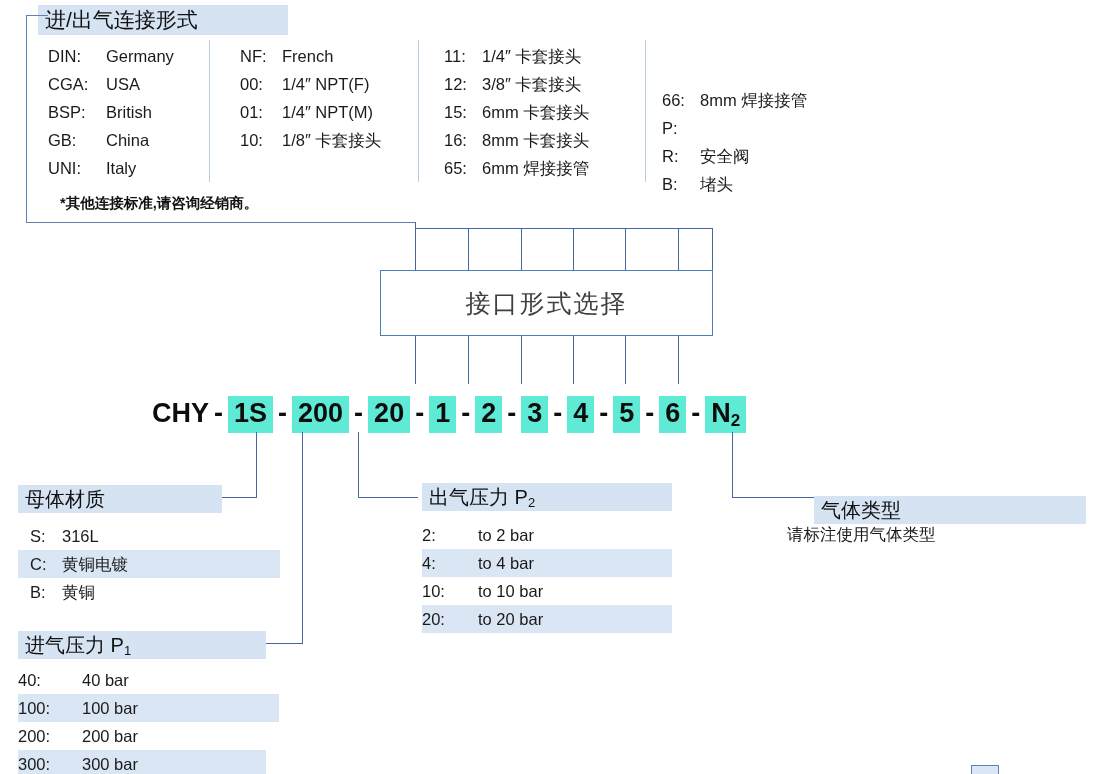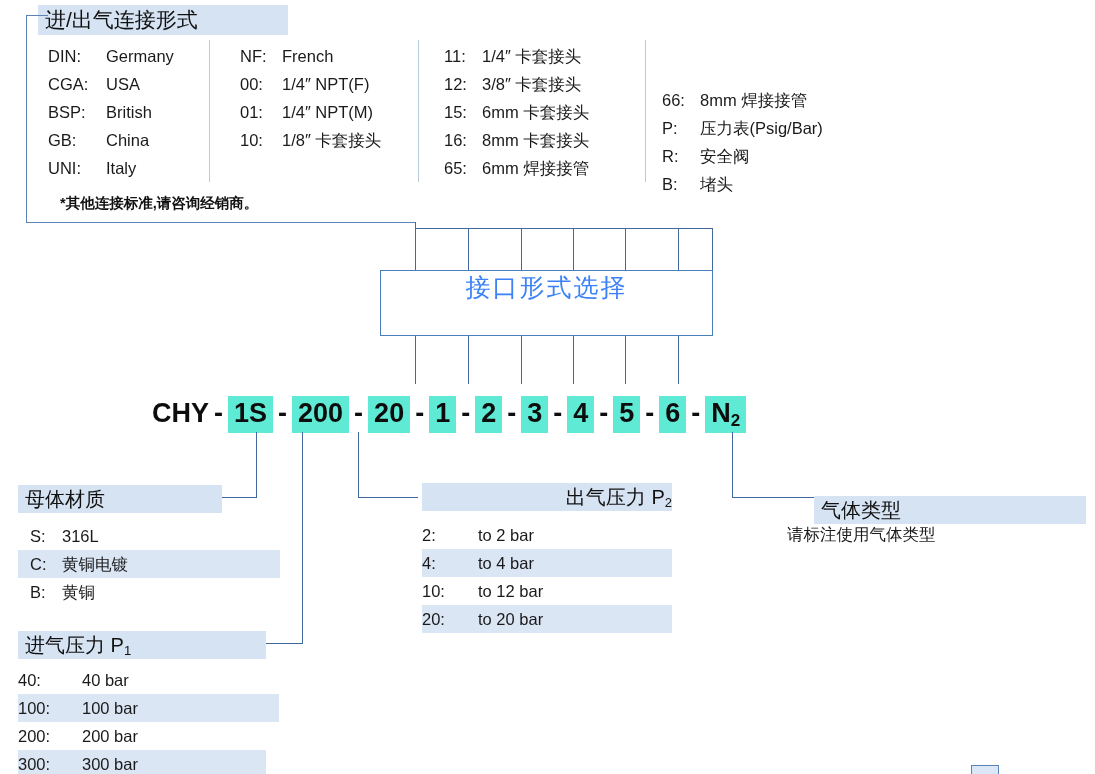--- a/index.html
+++ b/index.html
@@ -41,25 +41,25 @@
     display:inline-block;
     padding-right:6px;
   }
   .row .v{display:inline-block;}
 
   
   .proc-box{
     border:1.6px solid #4a7ebb;
     background:#ffffff;
     display:flex;
-    align-items:flex-start;
+    align-items:center;
     justify-content:center;
     font-size:25px;
     letter-spacing:2px;
-    color:#3b82f6;
+    color:#404040;
     box-sizing:border-box;
   }
 
   
   .code-line{
     position:absolute;
     display:flex;
     align-items:baseline;
     font-size:27px;
     font-weight:bold;
@@ -179,21 +179,20 @@
 
   <div class="divider" style="left:645px;top:40px;height:142px;"></div>
 
   <div class="abs" style="left:662px;top:42px;width:230px;margin-top:44px;">
     <div class="row">
       <span class="k" style="width:32px">66:</span>
       <span class="v">8mm 焊接接管</span>
     </div>
     <div class="row">
       <span class="k" style="width:32px">P:</span>
-      <span class="v">压力表(Psig/Bar)</span>
     </div>
     <div class="row">
       <span class="k" style="width:32px">R:</span>
       <span class="v">安全阀</span>
     </div>
     <div class="row">
       <span class="k" style="width:32px">B:</span>
       <span class="v">堵头</span>
     </div>
   </div>
@@ -291,35 +290,35 @@
     <div class="row">
       <span class="k" style="width:58px">200:</span>
       <span class="v">200 bar</span>
     </div>
     <div class="row hl-row" style="width:248px;">
       <span class="k" style="width:58px">300:</span>
       <span class="v">300 bar</span>
     </div>
   </div>
 
-  <div class="abs hl-title" style="left:422px;top:483px;width:250px;height:28px;line-height:28px;text-align:right;">
+  <div class="abs hl-title" style="left:422px;top:483px;width:250px;height:28px;line-height:28px;">
     <span>出气压力 P</span><span class="sub1">2</span>
   </div>
   <div class="abs" style="left:422px;top:521px;width:250px;">
     <div class="row">
       <span class="k" style="width:50px">2:</span>
       <span class="v">to 2 bar</span>
     </div>
     <div class="row hl-row" style="width:250px;">
       <span class="k" style="width:50px">4:</span>
       <span class="v">to 4 bar</span>
     </div>
     <div class="row">
       <span class="k" style="width:50px">10:</span>
-      <span class="v">to 12 bar</span>
+      <span class="v">to 10 bar</span>
     </div>
     <div class="row hl-row" style="width:250px;">
       <span class="k" style="width:50px">20:</span>
       <span class="v">to 20 bar</span>
     </div>
   </div>
 
   <div class="abs hl-title" style="left:814px;top:496px;width:272px;height:28px;line-height:28px;">气体类型</div>
   <div class="abs plain-text" style="left:787px;top:524px;">请标注使用气体类型</div>
 

